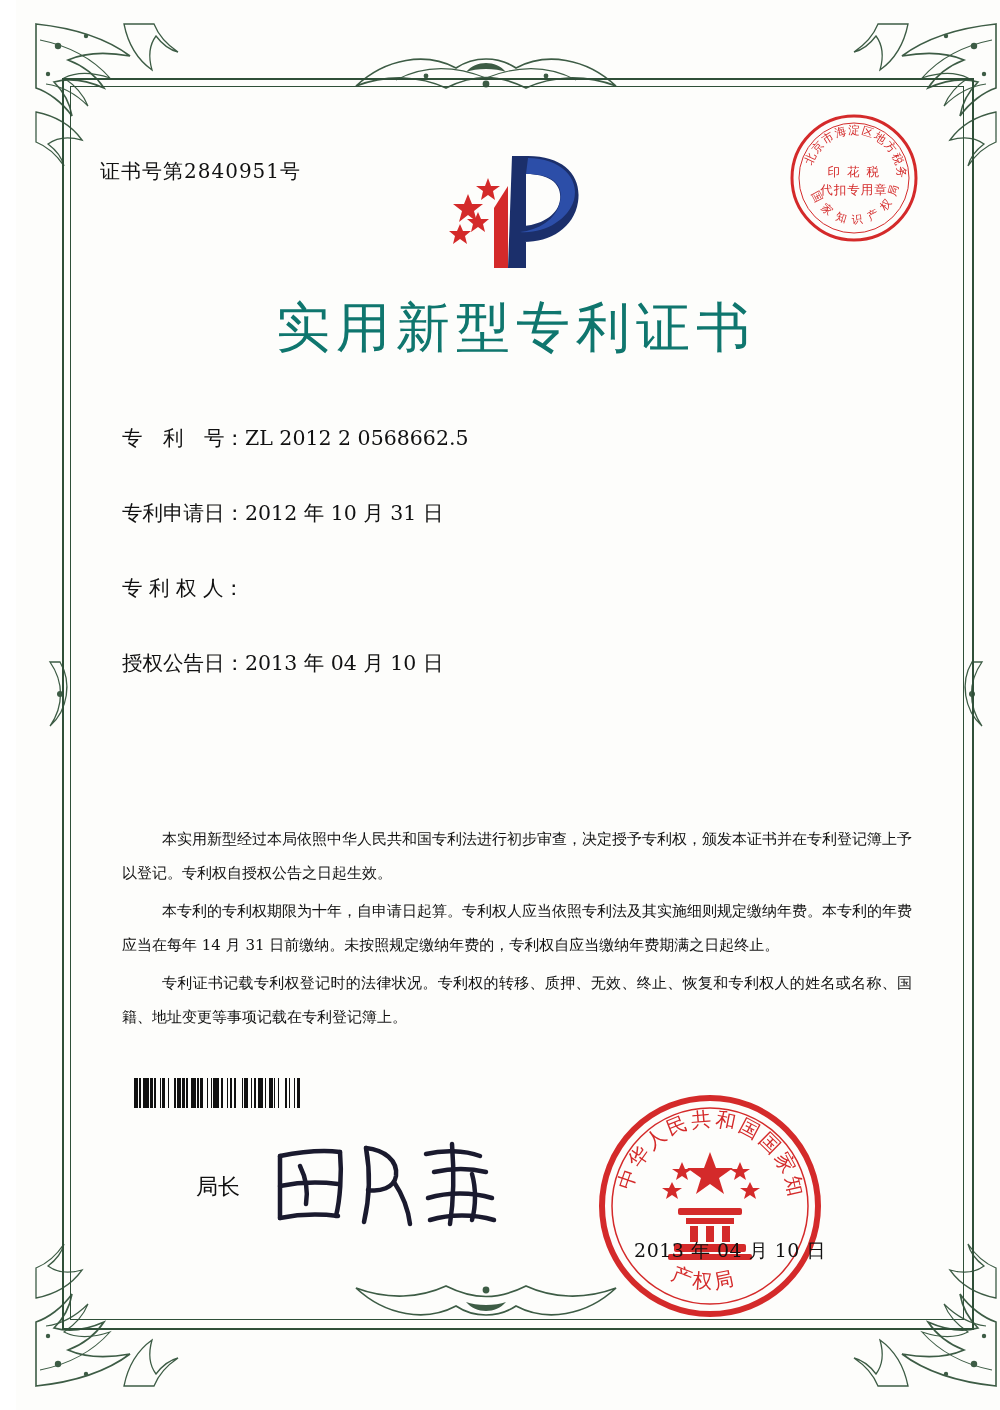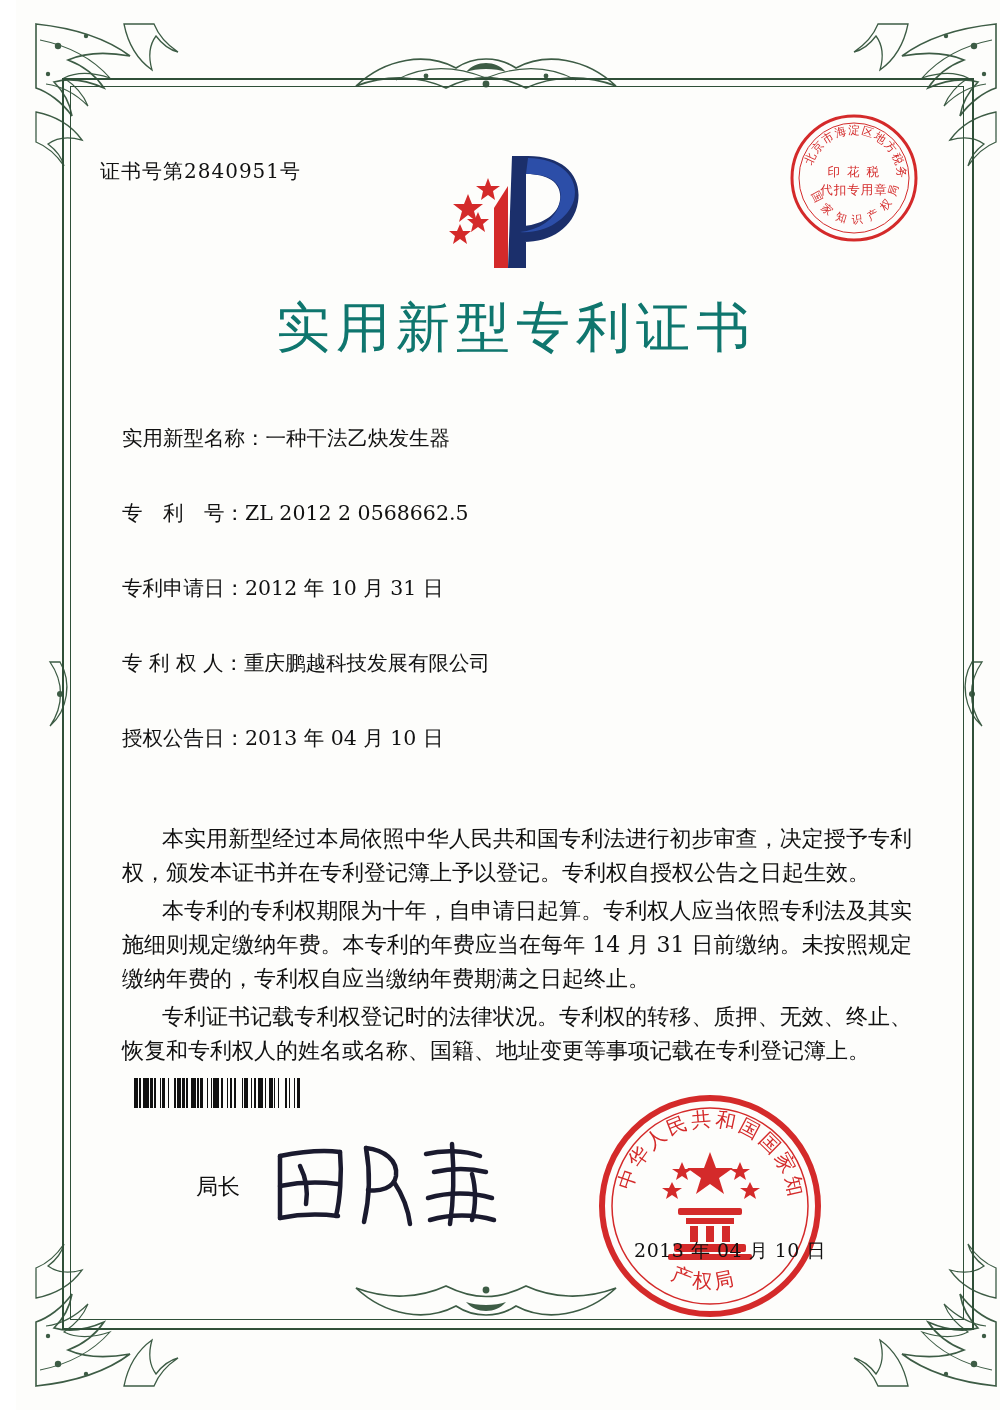--- a/index.html
+++ b/index.html
@@ -117,21 +117,21 @@
     white-space: pre;
   }
 
   
   .body-text {
     position: absolute;
     left: 106px;
     top: 822px;
     width: 790px;
     font-family: "DejaVu Serif", serif;
-    font-size: 22px;
+    font-size: 15px;
     line-height: 34px;
     color: #111;
     text-align: justify;
   }
   .body-text p {
     margin: 0 0 4px 0;
     text-indent: 40px;
   }
 
   
@@ -293,34 +293,29 @@
       </text>
       <text x="70" y="68" text-anchor="middle" font-size="12.5" fill="#d42a2a" font-family="'DejaVu Serif', serif" letter-spacing="1.5">印 花 税</text>
       <text x="70" y="86" text-anchor="middle" font-size="12.5" fill="#d42a2a" font-family="'DejaVu Serif', serif" letter-spacing="1">代扣专用章</text>
     </svg>
   </div>
 
   <div class="cert-title">实用新型专利证书</div>
 
   <div class="fields">
     <div class="field-row">
-      <span class="field-label">实用新型名称：</span>
-      <span class="field-value">一种干法乙炔发生器</span>
-    </div>
-    <div class="field-row">
       <span class="field-label">专　利　号：</span>
       <span class="field-value">ZL 2012 2 0568662.5</span>
     </div>
     <div class="field-row">
       <span class="field-label">专利申请日：</span>
       <span class="field-value">2012 年 10 月 31 日</span>
     </div>
     <div class="field-row">
       <span class="field-label">专 利 权 人：</span>
-      <span class="field-value">重庆鹏越科技发展有限公司</span>
     </div>
     <div class="field-row">
       <span class="field-label">授权公告日：</span>
       <span class="field-value">2013 年 04 月 10 日</span>
     </div>
   </div>
 
   <div class="body-text">
     <p>本实用新型经过本局依照中华人民共和国专利法进行初步审查，决定授予专利权，颁发本证书并在专利登记簿上予以登记。专利权自授权公告之日起生效。</p>
     <p>本专利的专利权期限为十年，自申请日起算。专利权人应当依照专利法及其实施细则规定缴纳年费。本专利的年费应当在每年 14 月 31 日前缴纳。未按照规定缴纳年费的，专利权自应当缴纳年费期满之日起终止。</p>

